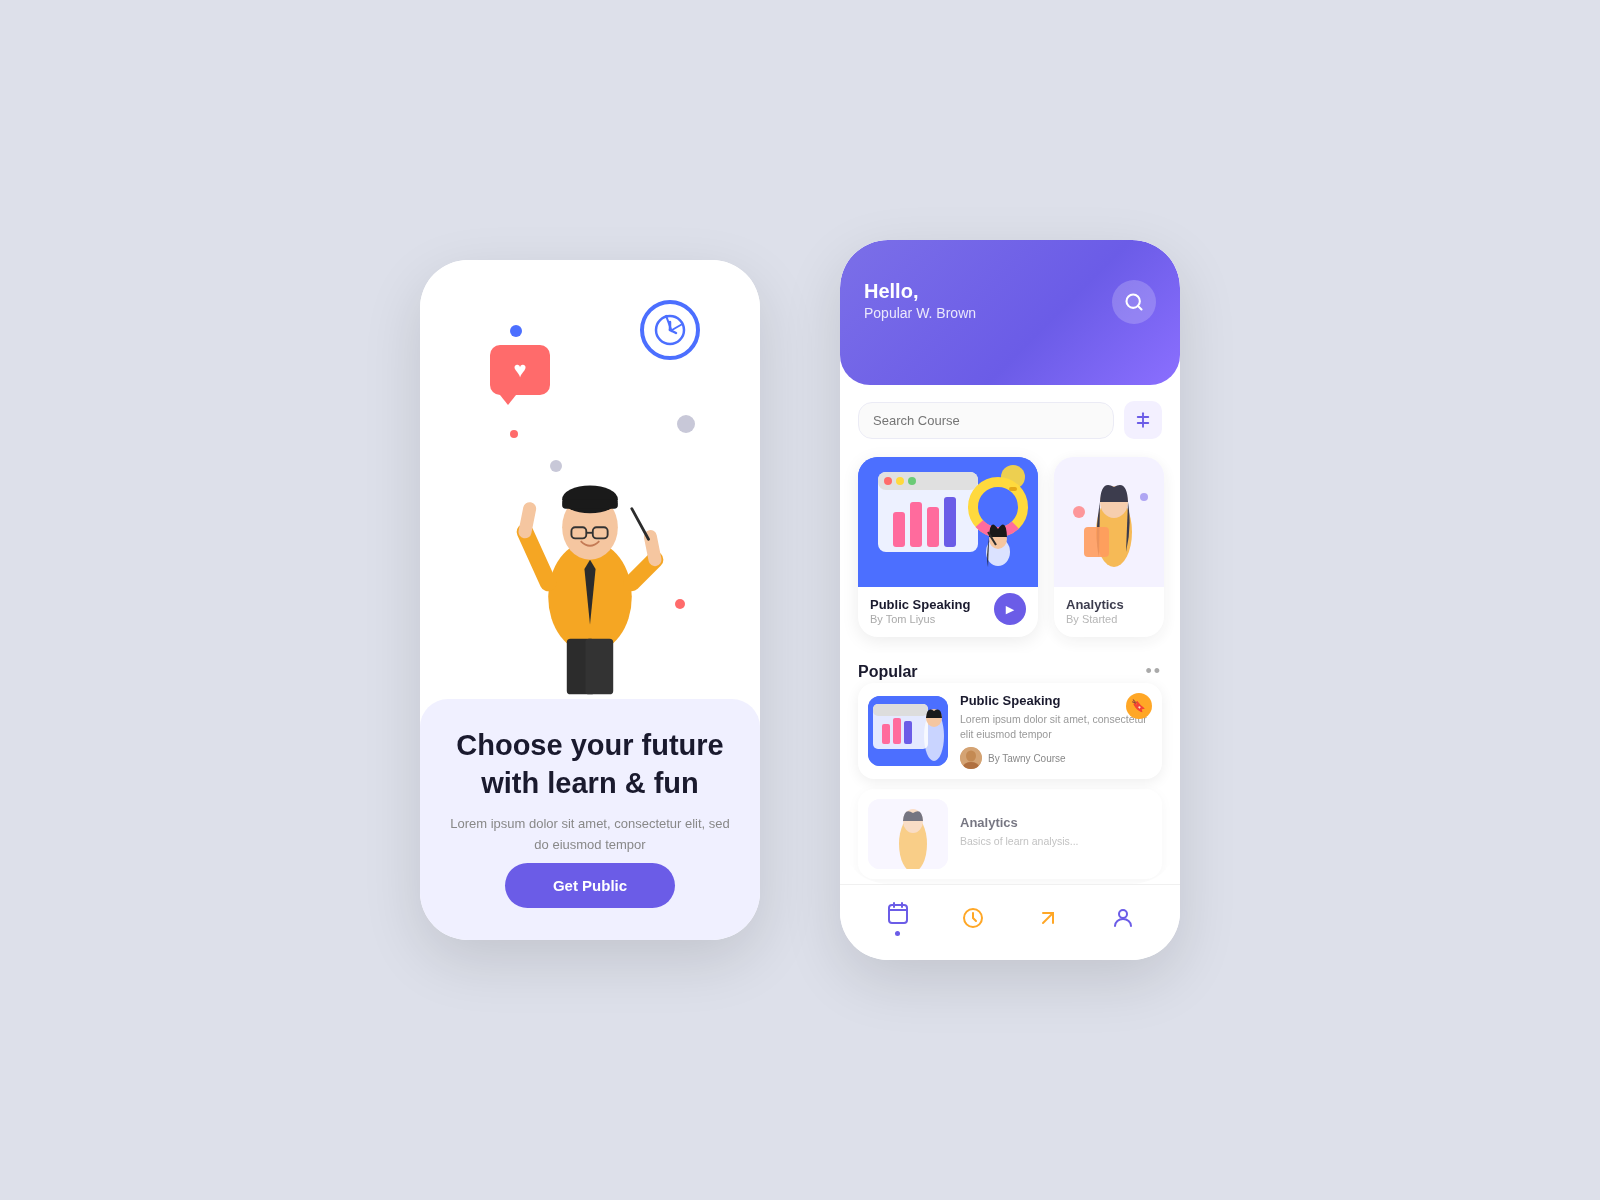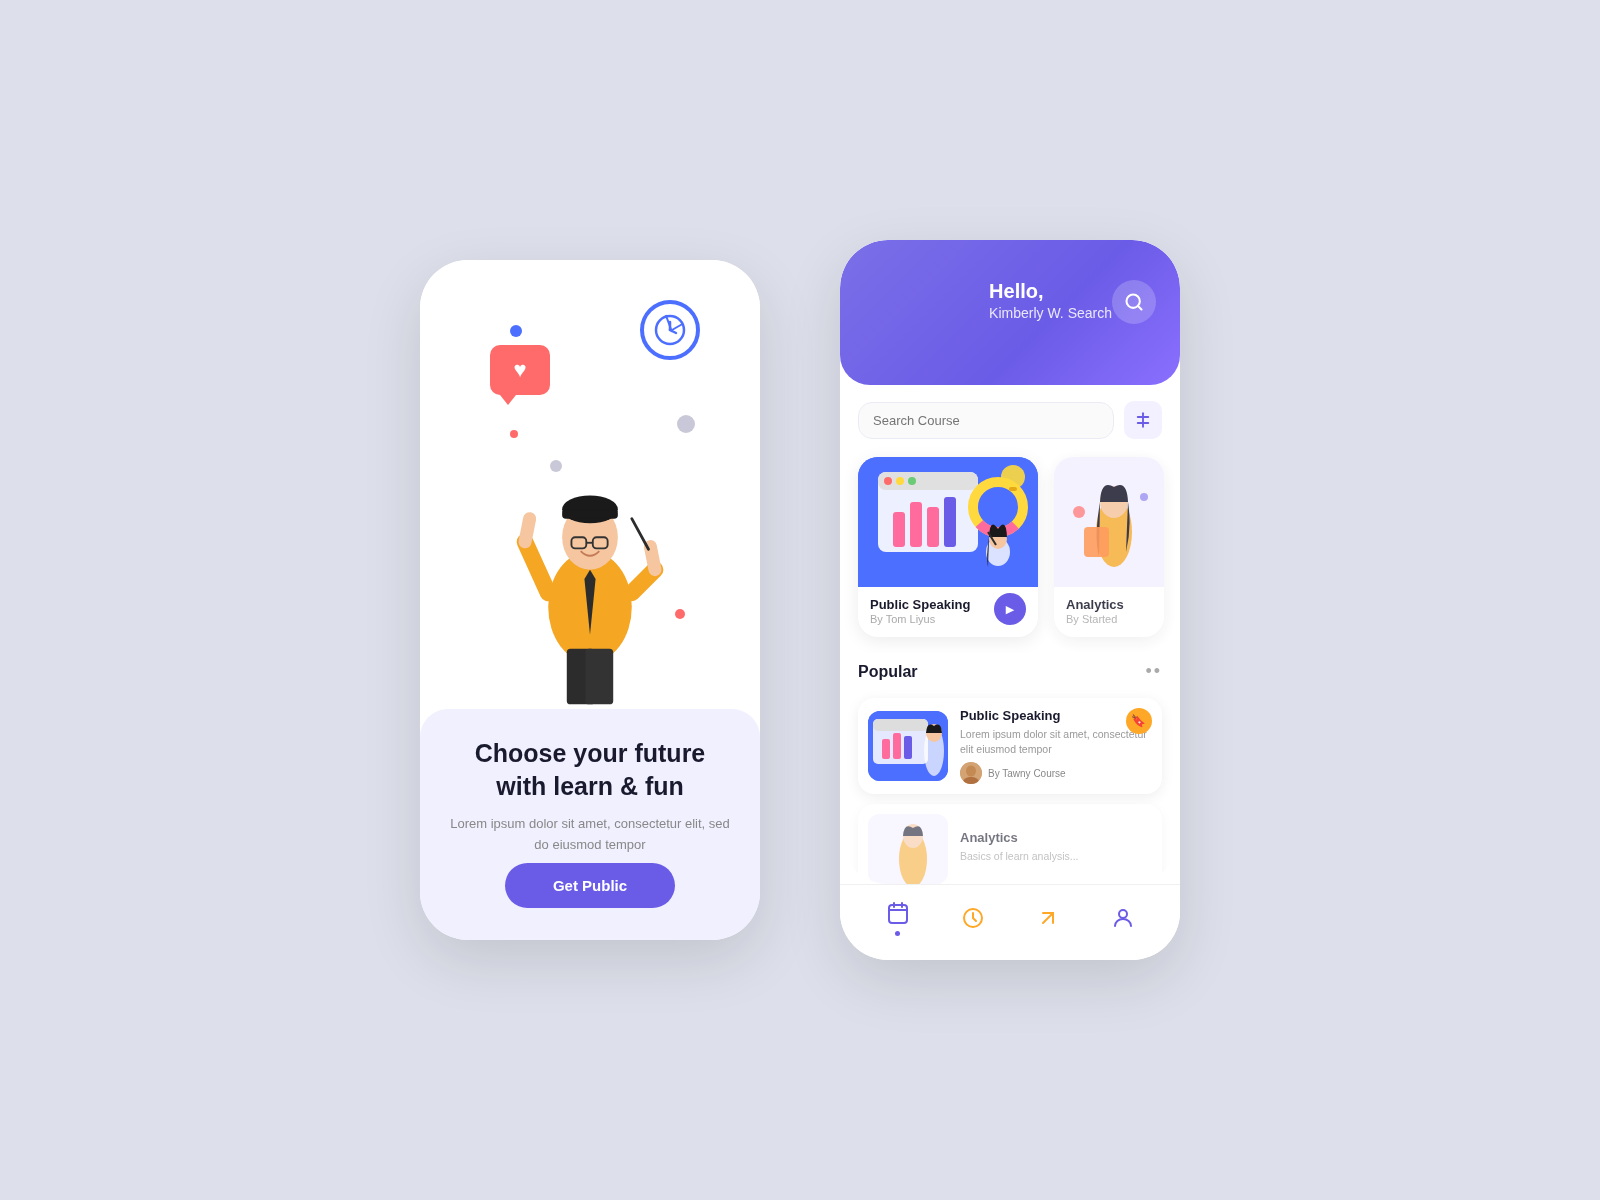--- a/index.html
+++ b/index.html
@@ -153,21 +153,21 @@
       height: 100%;
     }
 
     .left-card {
       background: #f0f0ff;
       border-radius: 28px 28px 0 0;
       padding: 28px 28px 32px;
       text-align: center;
     }
     .left-card-title {
-      font-size: 25px;
+      font-size: 29px;
       font-weight: 800;
       color: #1a1a2e;
       line-height: 1.3;
       margin-bottom: 12px;
     }
     .left-card-subtitle {
       font-size: 13px;
       color: #888;
       line-height: 1.6;
       margin-bottom: 7px;
@@ -191,21 +191,21 @@
       display: flex;
       flex-direction: column;
     }
 
     
     .right-header {
       background: linear-gradient(135deg, #7B6FE8 0%, #6B5CE7 60%, #8B6FFF 100%);
       border-radius: 48px 48px 30px 30px;
       padding: 40px 24px 40px 24px;
       display: flex;
-      justify-content: flex-end;
+      justify-content: space-between;
       align-items: flex-start;
       position: relative;
       min-height: 145px;
     }
     .header-text h2 {
       color: #fff;
       font-size: 20px;
       font-weight: 800;
       margin-bottom: 2px;
     }
@@ -318,21 +318,21 @@
     }
 
     
     .popular-section {
       padding: 8px 18px 0;
     }
     .popular-header {
       display: flex;
       justify-content: space-between;
       align-items: center;
-      margin-bottom: 16px;
+      margin-bottom: 1px;
     }
     .popular-title {
       font-size: 16px;
       font-weight: 800;
       color: #1a1a2e;
     }
     .more-dots {
       font-size: 18px;
       color: #aaa;
       cursor: pointer;
@@ -516,21 +516,21 @@
 eiusmod tempor</div>
     <button class="get-started-btn">Get Public</button>
   </div>
 </div>
 
 <div class="phone phone-right">
 
   <div class="right-header">
     <div class="header-text">
       <h2>Hello,</h2>
-      <p>Kimberly W. Search</p>
+      <p>Popular W. Brown</p>
     </div>
     <div class="search-btn-circle">
       <svg width="20" height="20" viewBox="0 0 24 24" fill="none" stroke="white" stroke-width="2.5" stroke-linecap="round">
         <circle cx="11" cy="11" r="8"></circle>
         <line x1="21" y1="21" x2="16.65" y2="16.65"></line>
       </svg>
     </div>
   </div>
 
   <div class="right-content">

